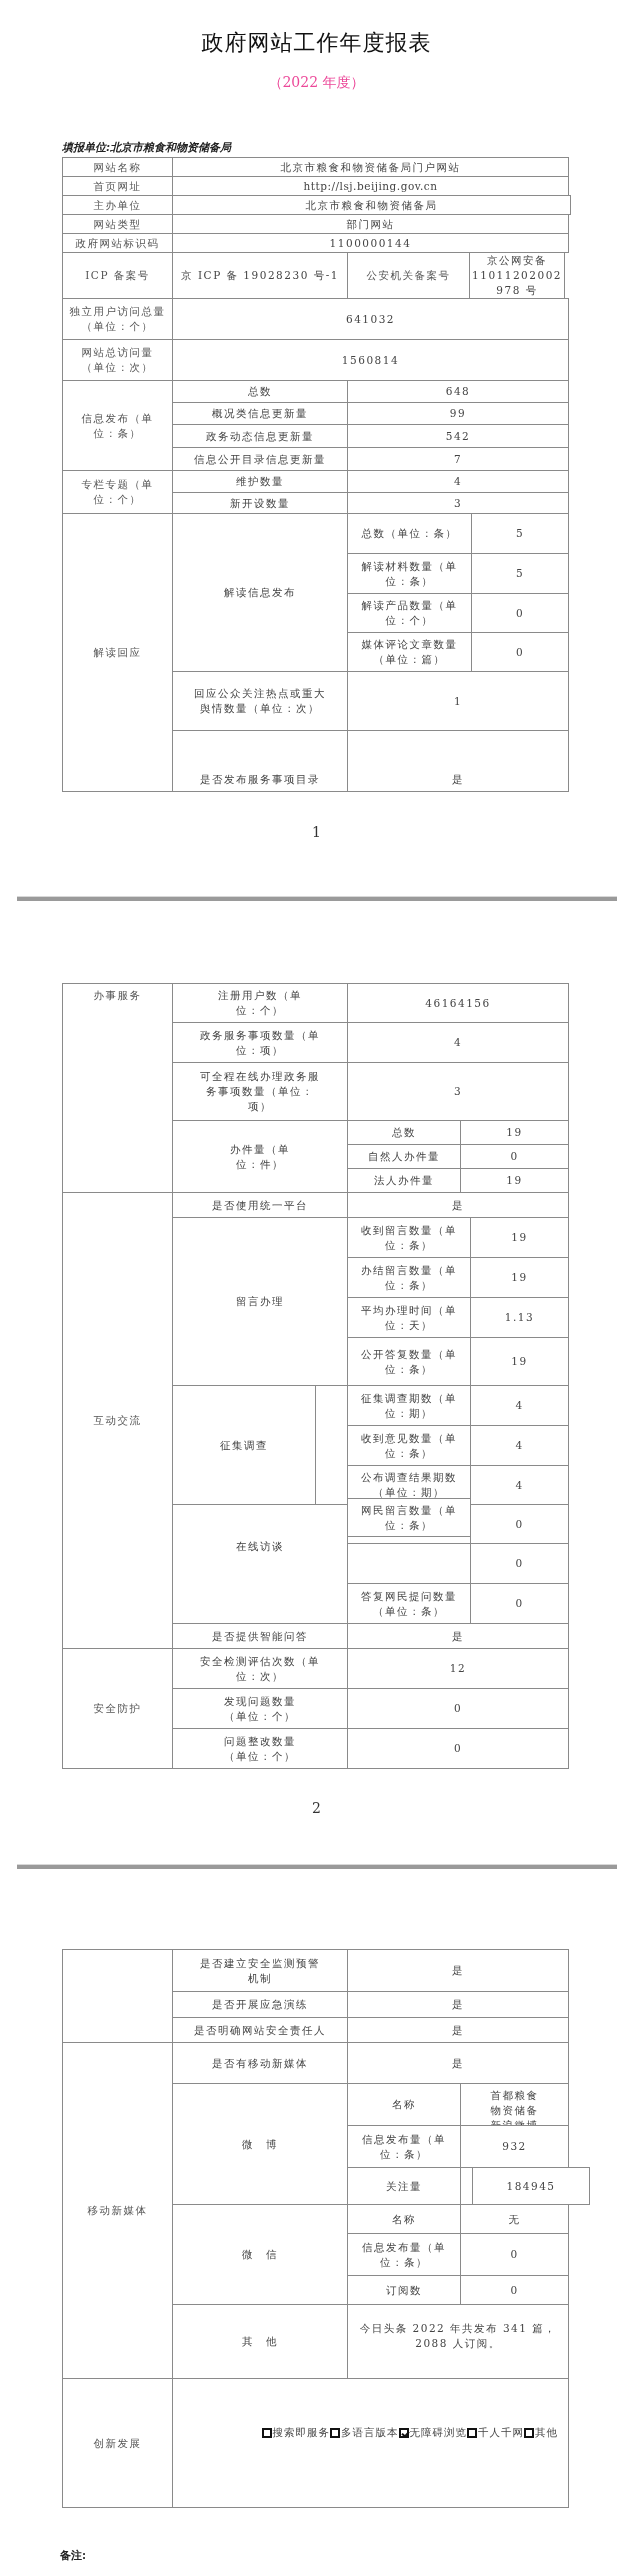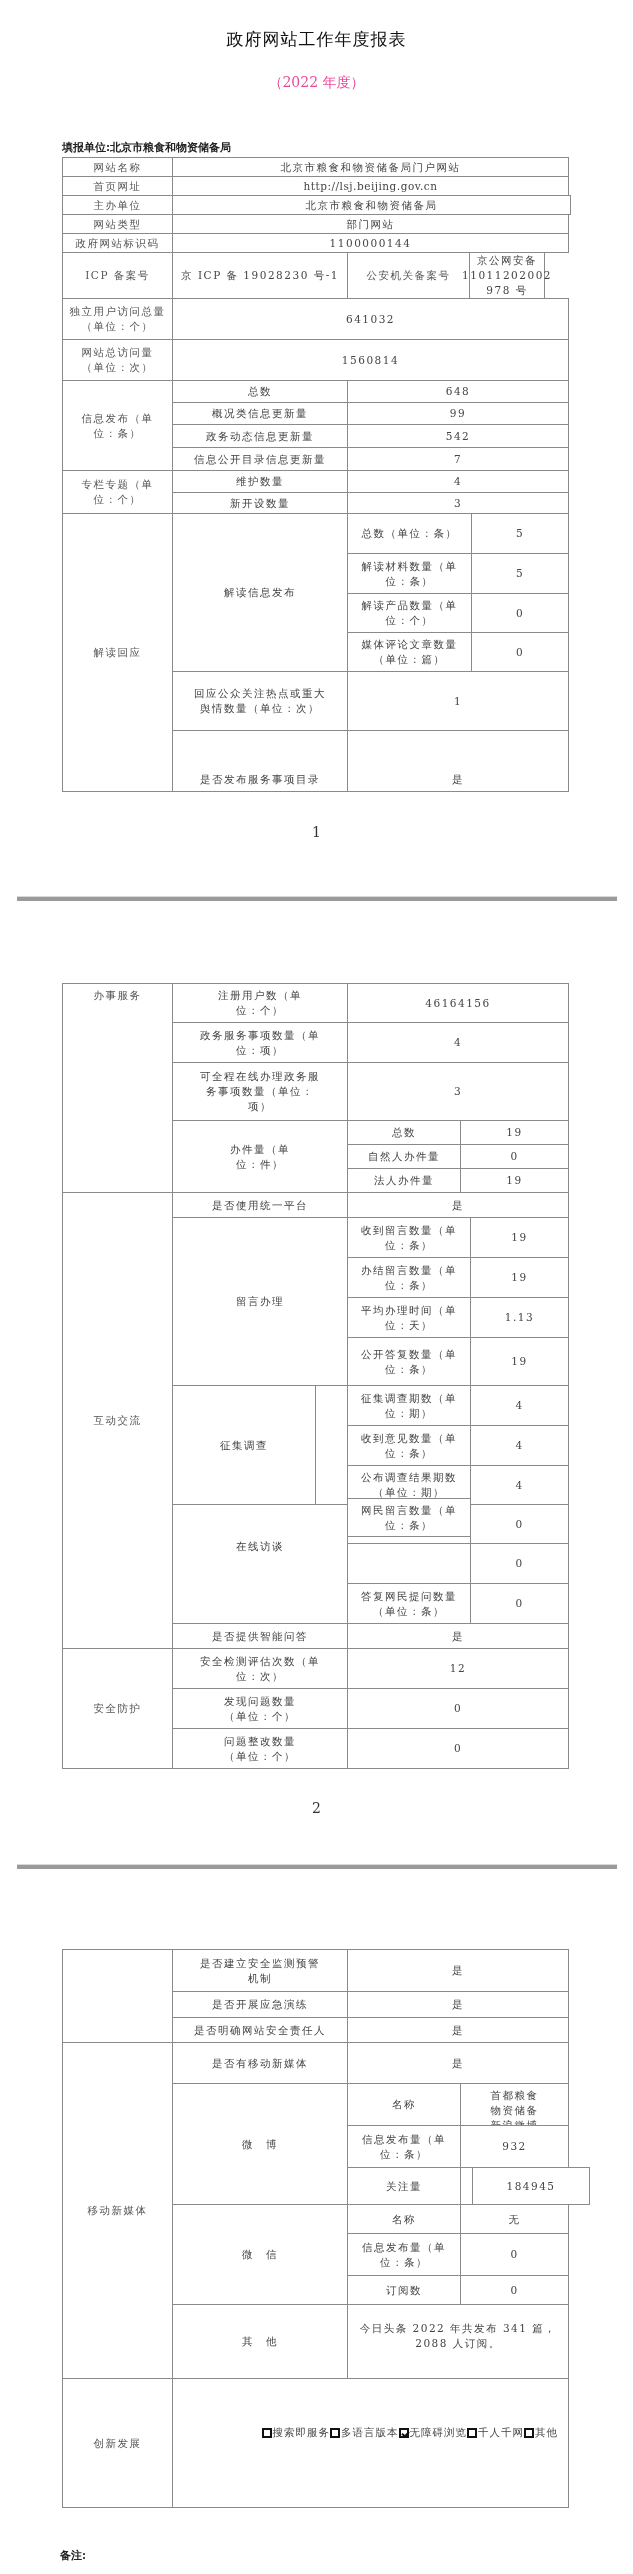--- a/index.html
+++ b/index.html
@@ -1,19 +1,19 @@
 <!DOCTYPE html>
 <html><head>
 <meta charset="utf-8">
 <style>
   html,body{margin:0;padding:0;background:#fff;}
   body{width:633px;height:2574px;position:relative;overflow:hidden;font-family:"DejaVu Serif","Liberation Serif",serif;color:#333;}
-  .title{position:absolute;left:0;width:633px;top:28px;text-align:center;font-size:17px;color:#111;letter-spacing:1px;font-family:"DejaVu Sans","Liberation Sans",sans-serif;}
+  .title{position:absolute;left:0;width:633px;top:28px;text-align:center;font-size:22px;color:#111;letter-spacing:1px;font-family:"DejaVu Sans","Liberation Sans",sans-serif;}
   .subtitle{position:absolute;left:0;width:633px;top:74px;text-align:center;font-size:14px;color:#ec4899;}
-  .unit{position:absolute;left:62px;top:140px;font-size:11px;font-weight:bold;color:#222;}
+  .unit{position:absolute;left:62px;top:140px;font-size:11px;font-weight:bold;color:#222;font-style:italic;}
   .pgnum{position:absolute;left:0;width:633px;text-align:center;font-size:14px;color:#333;}
   .sep{position:absolute;left:17px;width:600px;height:4px;background:#9a9a9a;border-top:1px solid #d8d8d8;}
   .note{position:absolute;left:60px;top:2548px;font-size:11px;font-weight:bold;color:#222;}
   .c{position:absolute;box-sizing:border-box;border:1px solid #8a8a8a;display:flex;align-items:center;justify-content:center;text-align:center;font-size:10.5px;line-height:15px;color:#444;letter-spacing:1.5px;padding:0 2px;background:#fff;}
   .c.lbl{color:#555;}
   .top{align-items:flex-start;padding-top:4px;}
   .cb{display:inline-flex;align-items:center;font-size:10.5px;color:#444;letter-spacing:1px;}
   .box{display:inline-block;width:10px;height:10px;border:2px solid #111;box-sizing:border-box;margin-right:1px;position:relative;}
   .box.on::after{content:"";position:absolute;left:2px;top:0px;width:3px;height:5px;border:solid #111;border-width:0 2px 2px 0;transform:rotate(40deg);}
 </style>
@@ -36,21 +36,21 @@
 
   <div class="c lbl" style="left:62px;top:214px;width:111px;height:20px">网站类型</div>
   <div class="c" style="left:172px;top:214px;width:397px;height:20px">部门网站</div>
 
   <div class="c lbl" style="left:62px;top:233px;width:111px;height:20px">政府网站标识码</div>
   <div class="c" style="left:172px;top:233px;width:397px;height:20px">1100000144</div>
 
   <div class="c lbl" style="left:62px;top:252px;width:111px;height:47px">ICP 备案号</div>
   <div class="c" style="left:172px;top:252px;width:176px;height:47px">京 ICP 备 19028230 号-1</div>
   <div class="c lbl" style="left:347px;top:252px;width:123px;height:47px">公安机关备案号</div>
-  <div class="c" style="left:469px;top:252px;width:76px;height:47px;padding:0 8px">京公网安备 11011202002 978 号</div>
+  <div class="c" style="left:469px;top:252px;width:96px;height:47px;padding:0 8px">京公网安备 11011202002 978 号</div>
 
   <div class="c lbl" style="left:62px;top:298px;width:111px;height:42px;padding:0 6px">独立用户访问总量（单位：个）</div>
   <div class="c" style="left:172px;top:298px;width:397px;height:42px">641032</div>
 
   <div class="c lbl" style="left:62px;top:339px;width:111px;height:42px;padding:0 10px">网站总访问量（单位：次）</div>
   <div class="c" style="left:172px;top:339px;width:397px;height:42px">1560814</div>
 
   <div class="c lbl" style="left:62px;top:380px;width:111px;height:91px;padding:0 12px">信息发布（单位：条）</div>
   <div class="c" style="left:172px;top:380px;width:176px;height:23px">总数</div>
   <div class="c" style="left:347px;top:380px;width:222px;height:23px">648</div>

